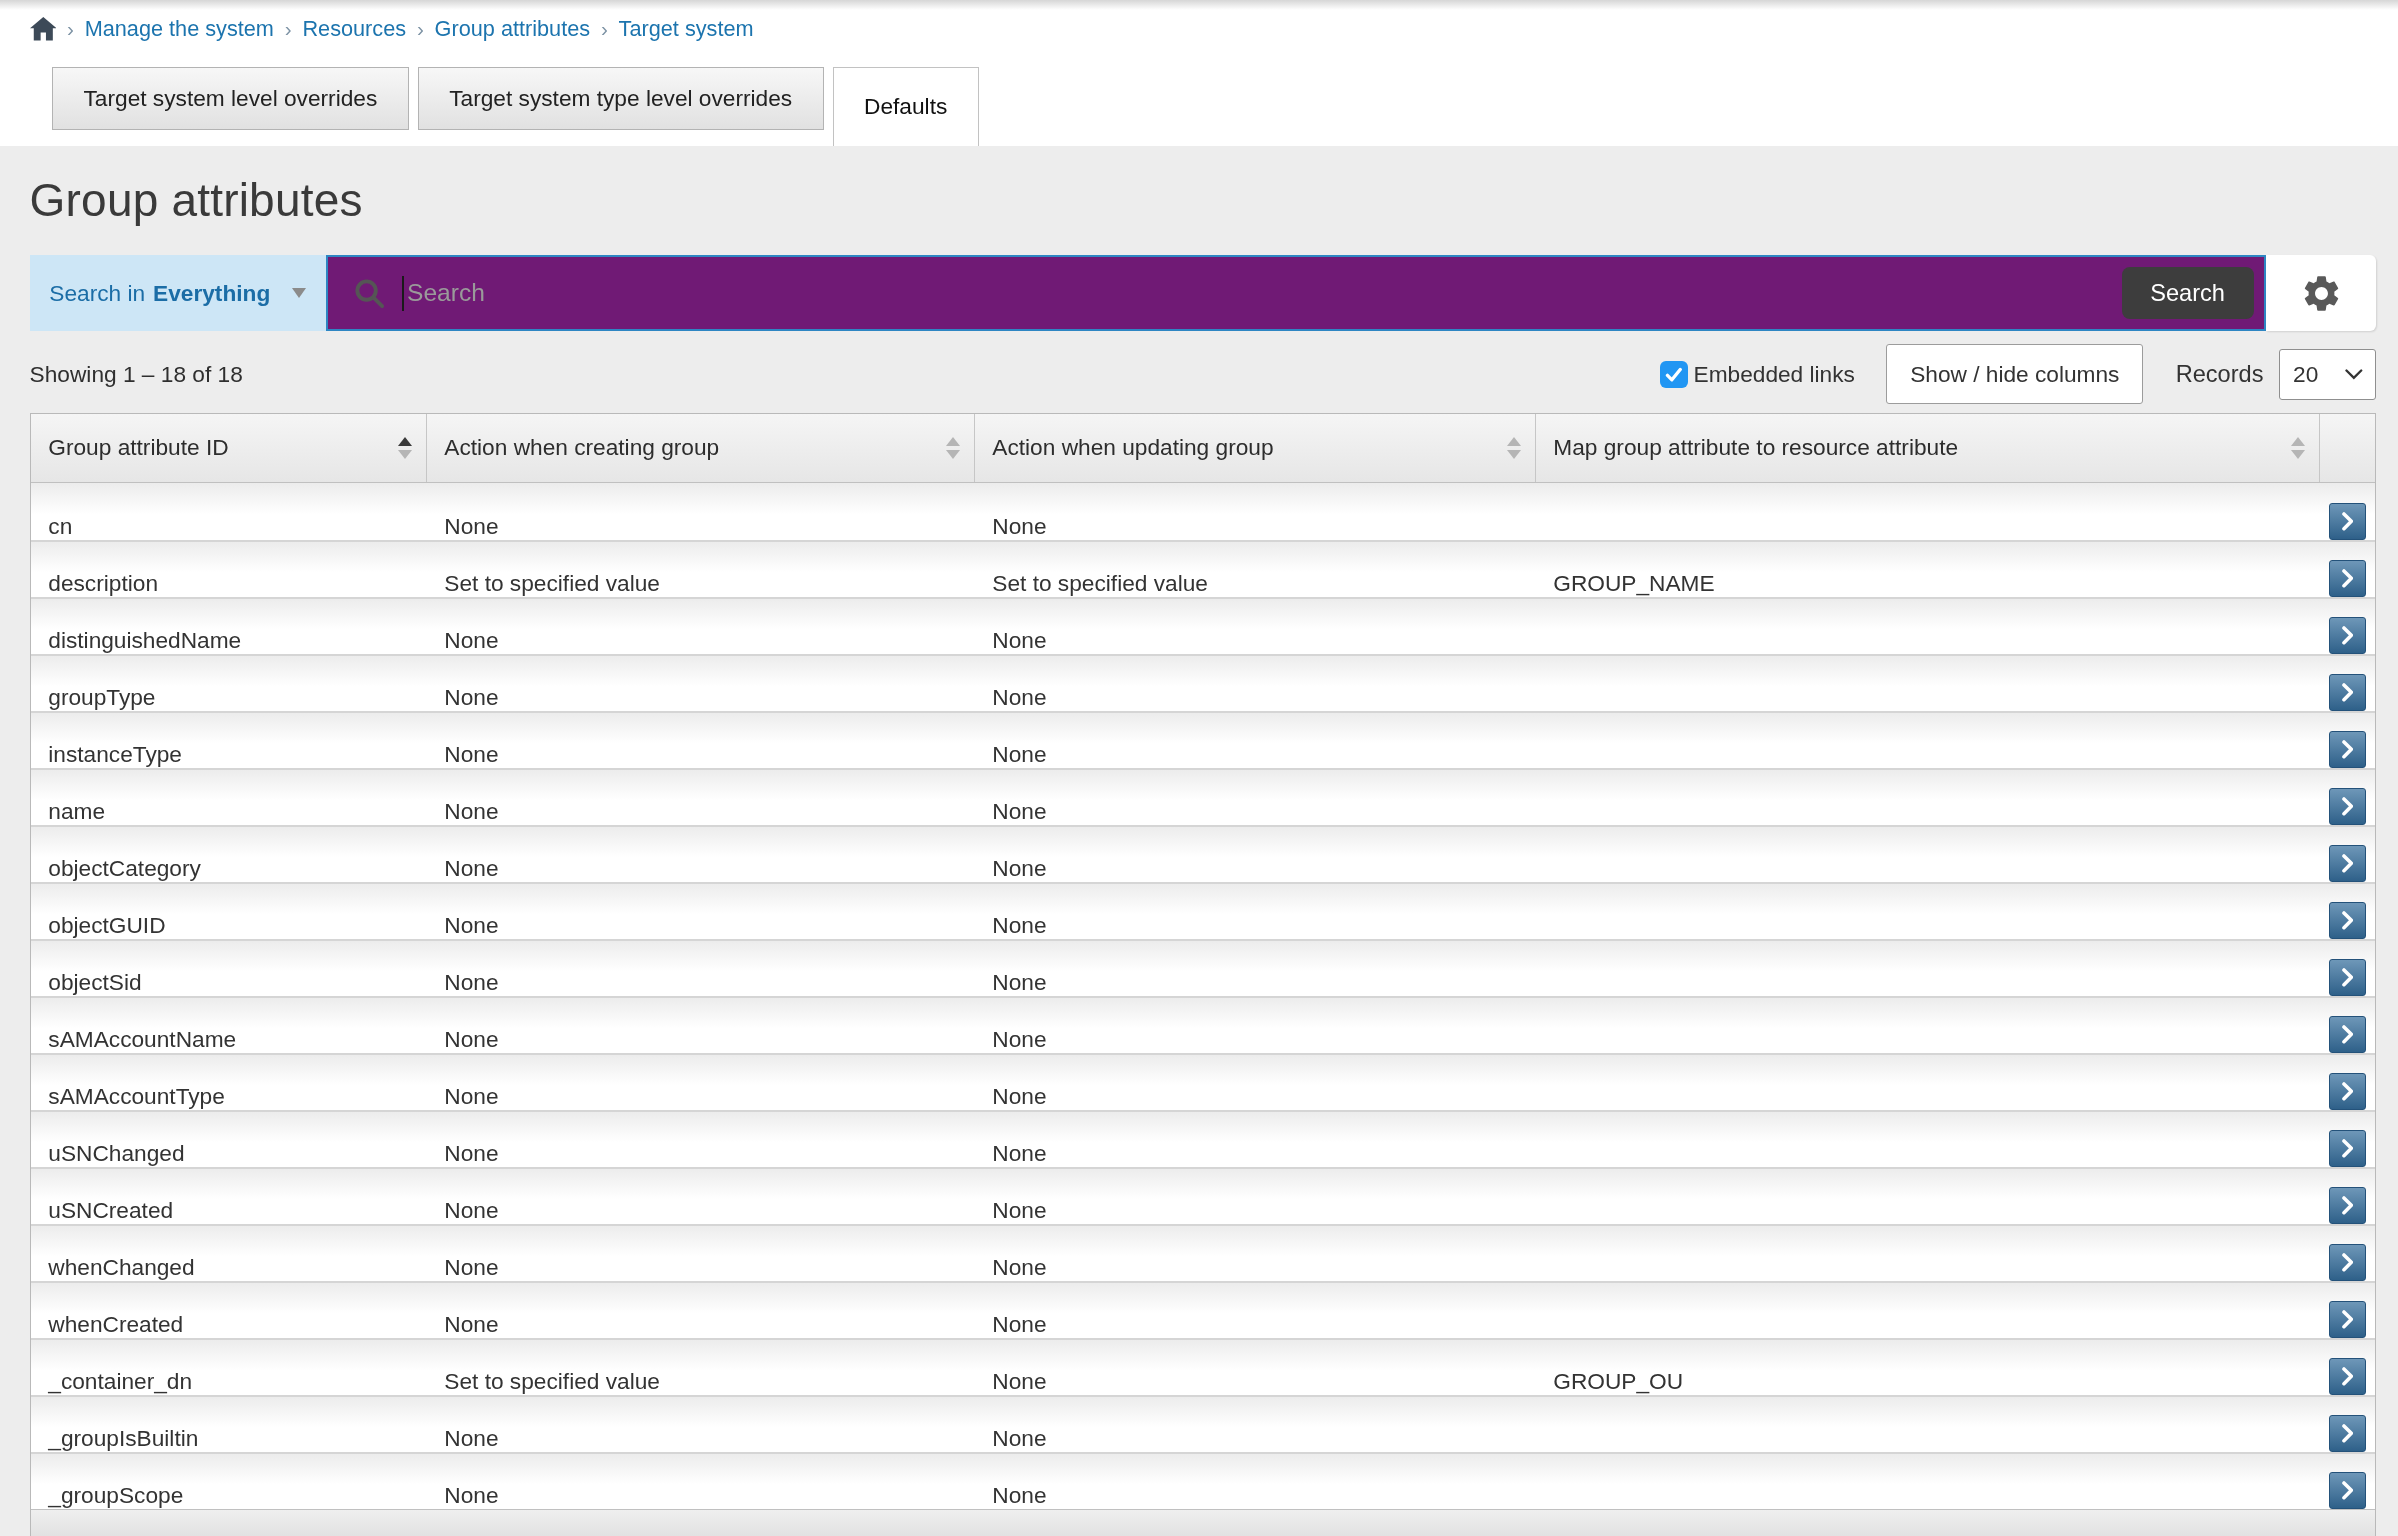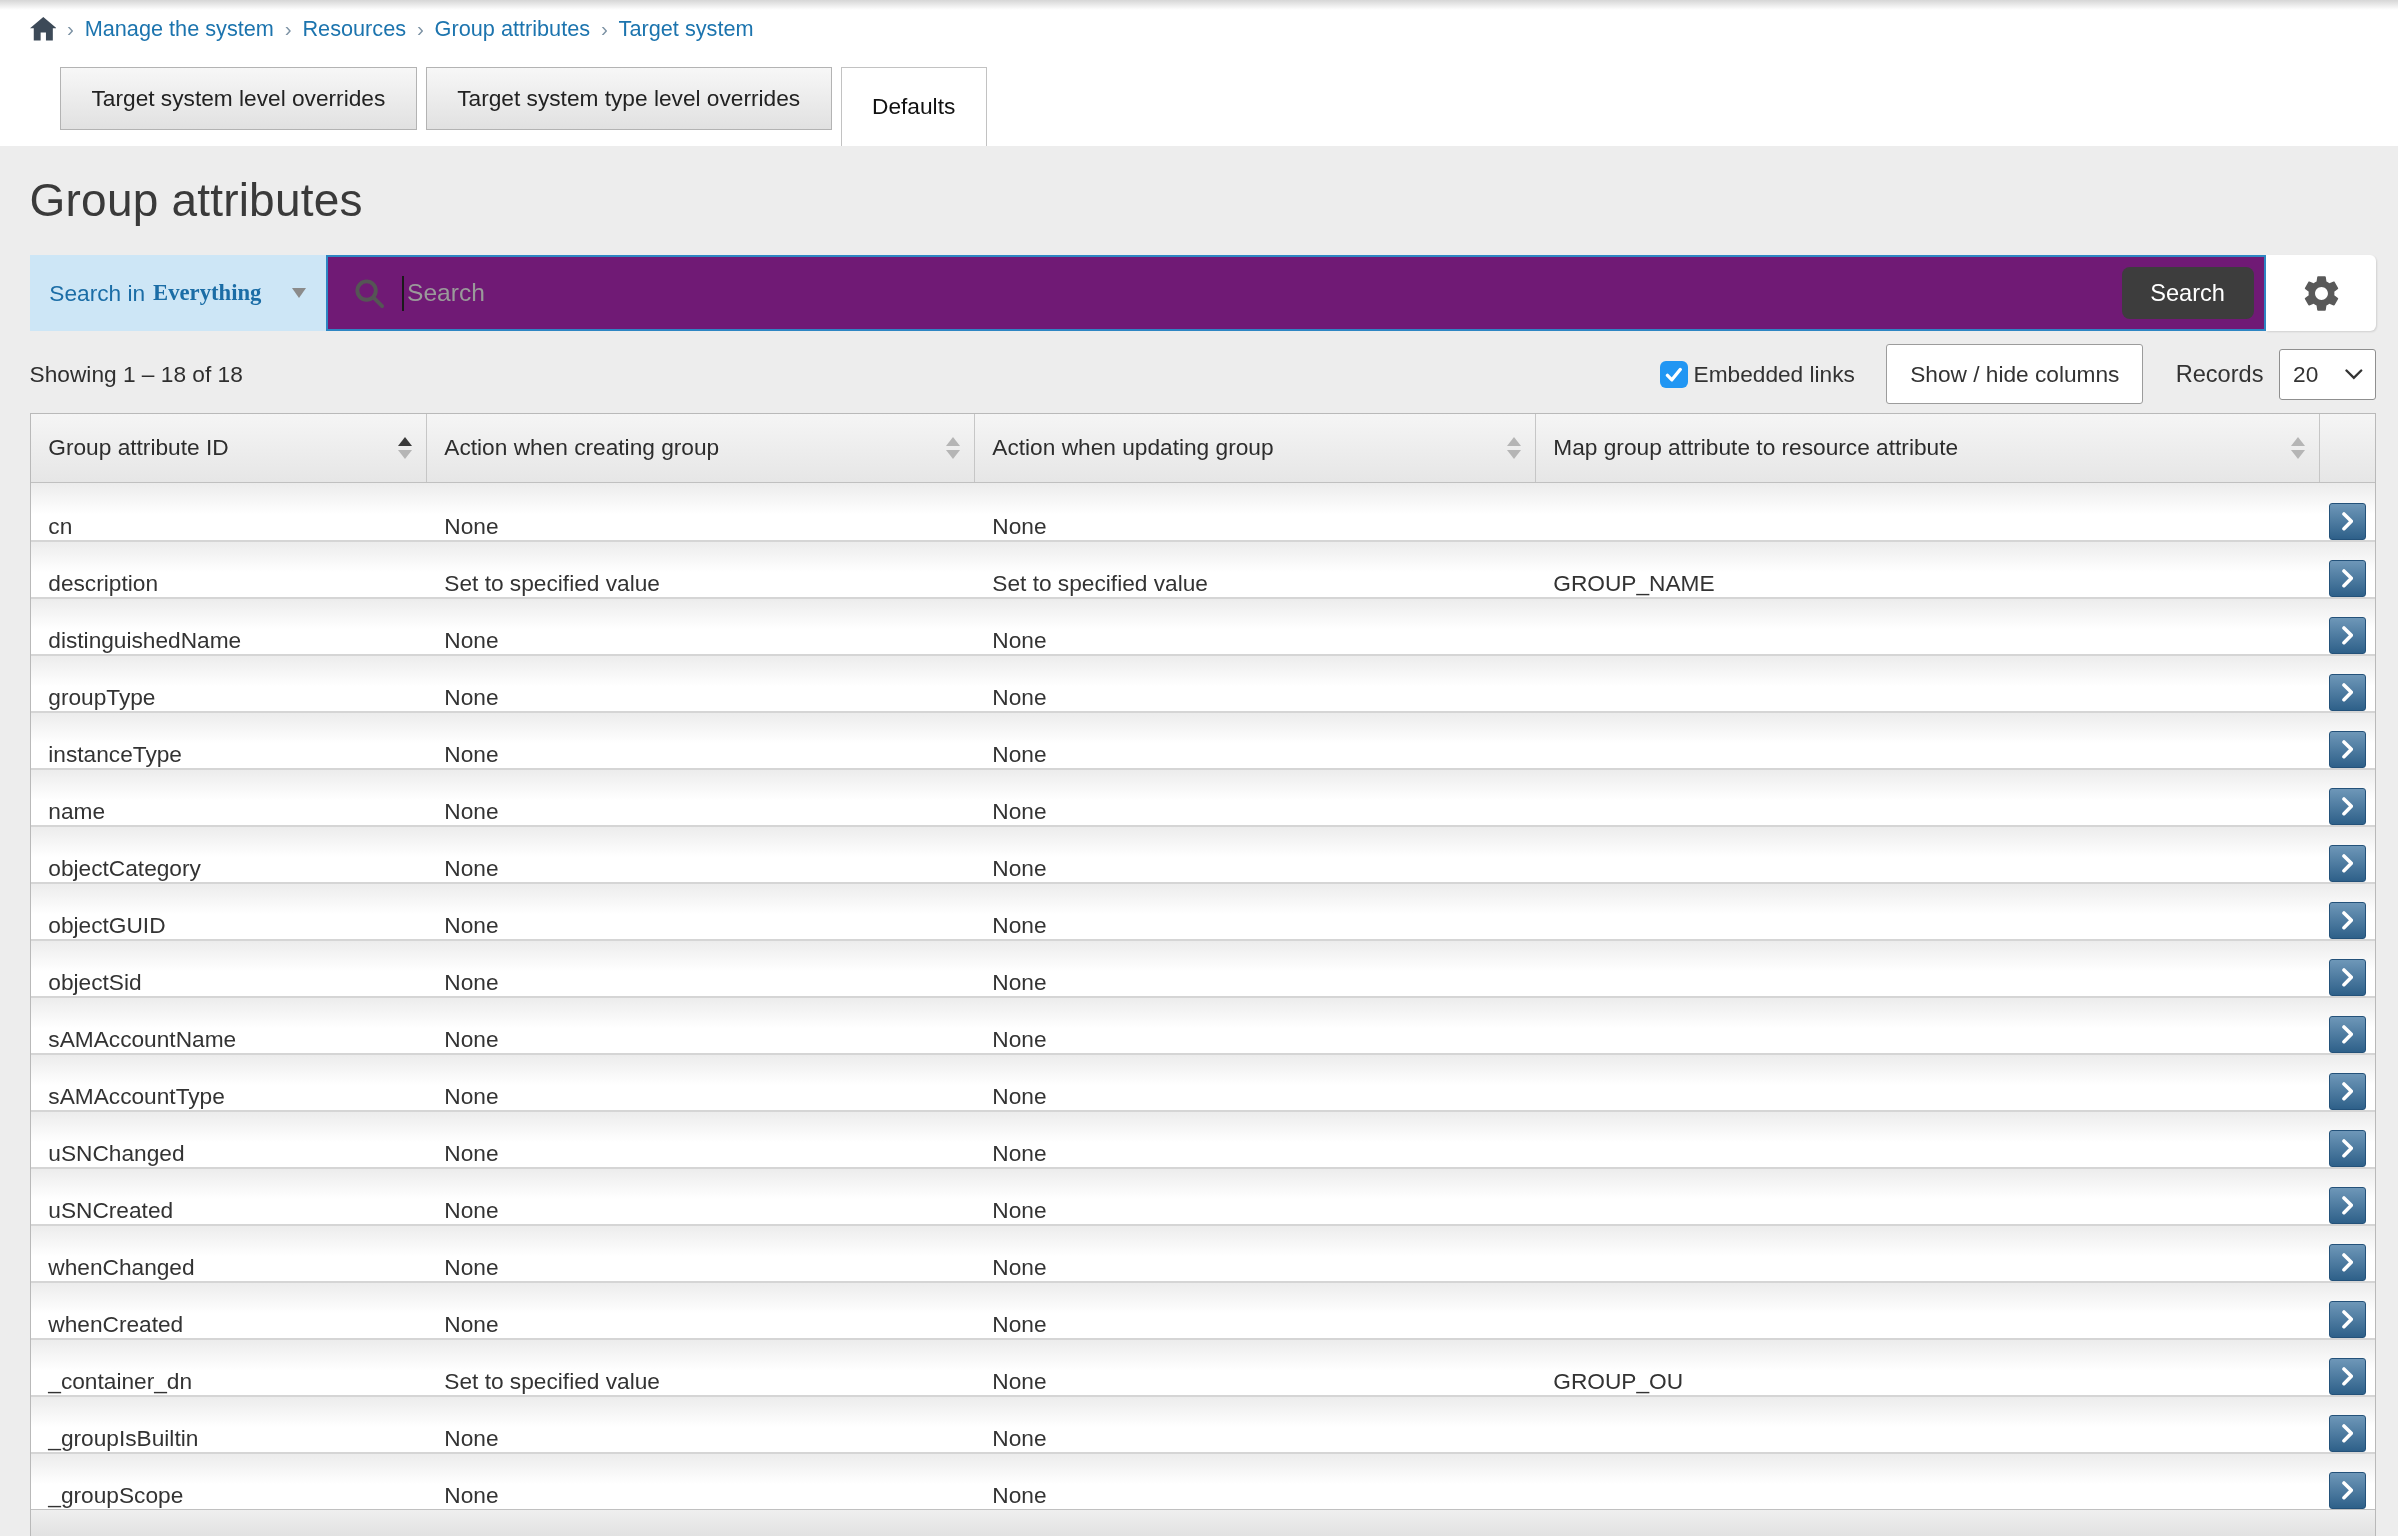--- a/index.html
+++ b/index.html
@@ -11,21 +11,21 @@
   }
 
   
   .topbar { height:146px; background:linear-gradient(#d6d6d6 0px,#ffffff 9.9px); position:relative; }
   .breadcrumb { display:flex; align-items:center; gap:10.8px; padding:15.8px 0 0 29.6px; font-size:21.7px; }
   .breadcrumb a { color:#1c74ae; text-decoration:none; cursor:pointer; }
   .home-link { display:flex; align-items:center; }
   .home-link svg { width:26.6px; height:24.6px; fill:#3d4a58; }
   .crumb-sep { color:#7d93a5; font-size:20.7px; }
 
-  .tabs { position:absolute; bottom:0; left:24px; display:flex; align-items:flex-end;padding-left:36px; }
+  .tabs { position:absolute; bottom:0; left:16px; display:flex; align-items:flex-end;padding-left:36px; }
   .tab {
     background:linear-gradient(#f7f7f7,#e1e1e1);
     border:1px solid #b3b3b3;
     font-size:22.7px; color:#222;
     padding:0 30.5px; height:63px; line-height:61px;
     margin-right:8.9px; margin-bottom:15.8px; cursor:pointer; white-space:nowrap;
   }
   .tab.active {
     background:#fff; border:1px solid #c2c2c2; border-bottom:none;
     height:79px; line-height:77px; margin-bottom:0; font-weight:400; color:#111;
@@ -34,21 +34,21 @@
   
   .content { padding:0 22.7px 0 29.6px; }
   .page-title { font-size:46px; font-weight:400; color:#3a3a3a; margin-top:26.6px; letter-spacing:0.2px; }
 
   
   .search-row { display:flex; margin-top:28.6px; height:76px; }
   .scope {
     width:296px; background:#cde6f6; color:#1b6da6; font-size:22.7px;
     display:flex; align-items:center; padding:0 19.7px; cursor:pointer; flex:none;
   }
-  .scope .bold { font-weight:700; margin-left:7.9px;font-family:Liberation Serif, serif; }
+  .scope .bold { font-weight:700; margin-left:7.9px; }
   .scope-caret { margin-left:auto; width:0; height:0;
     border-left:7.9px solid transparent; border-right:7.9px solid transparent; border-top:10.8px solid #8b8b8b; }
   .search-input {
     flex:1; background:#701a75; border:2px solid #2e86c3;
     display:flex; align-items:center;
   }
   .mag { margin-left:25.6px; flex:none; display:flex; }
   .text-cursor { width:2px; height:35px; background:#1a1a1a; margin-left:15.8px; flex:none; }
   .placeholder { color:#9a9a9a; font-size:24.6px; margin-left:3px; }
   .search-btn {

